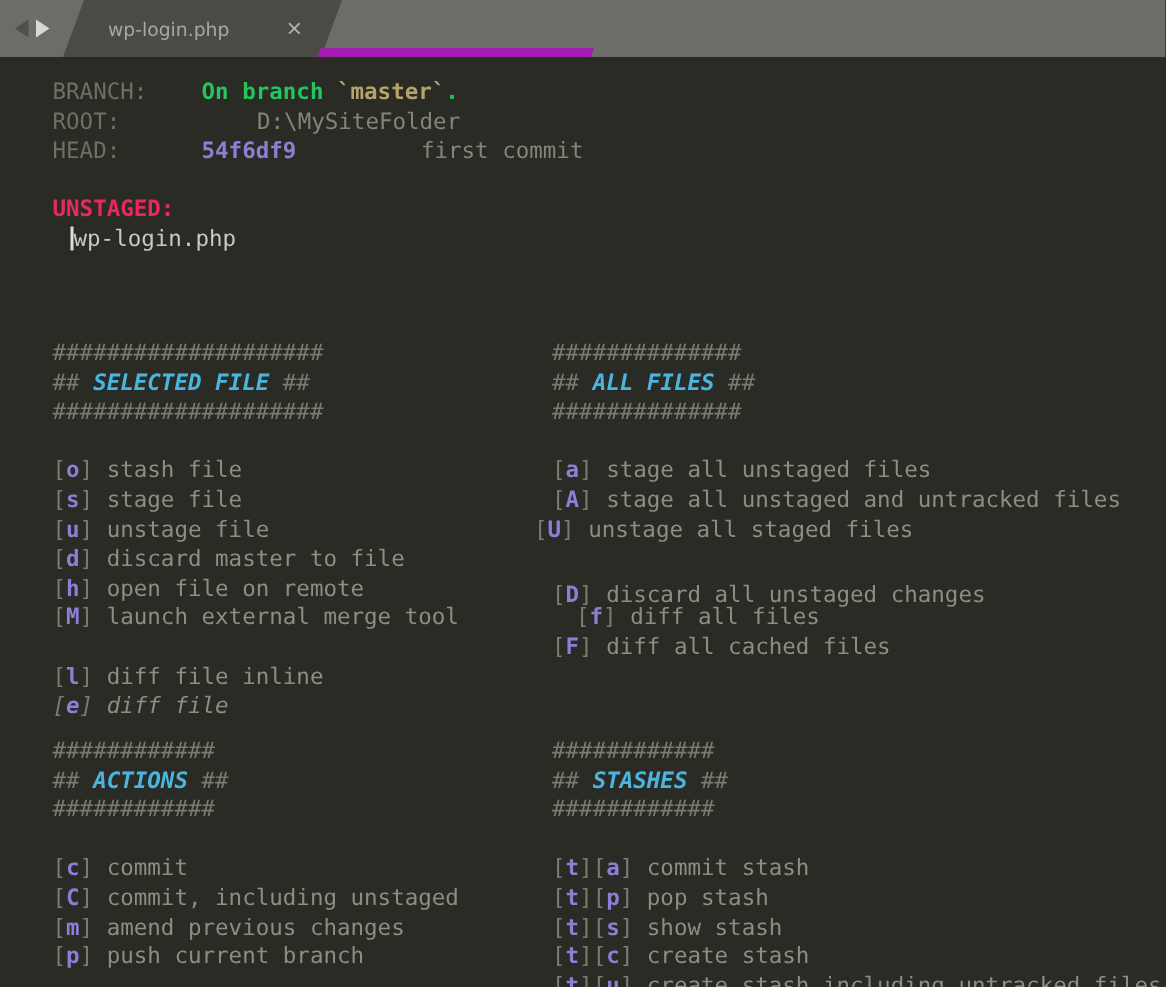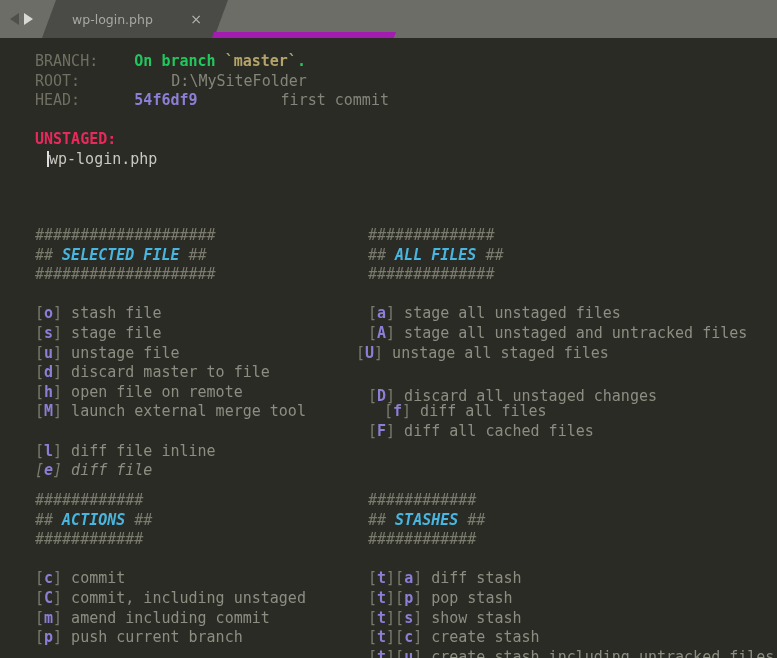--- a/index.html
+++ b/index.html
@@ -153,36 +153,36 @@
       <div class="row" style="left: 35px; top: 325.2px;"><span class="brk">[</span><span class="key">d</span><span class="brk">]</span><span class="desc"> discard master to file</span></div>
       <div class="row" style="left: 35px; top: 344.8px;"><span class="brk">[</span><span class="key">h</span><span class="brk">]</span><span class="desc"> open file on remote</span></div>
       <div class="row" style="left: 35px; top: 364.4px;"><span class="brk">[</span><span class="key">M</span><span class="brk">]</span><span class="desc"> launch external merge tool</span></div>
       <div class="row" style="left: 35px; top: 403.6px;"><span class="brk">[</span><span class="key">l</span><span class="brk">]</span><span class="desc"> diff file inline</span></div>
       <div class="row" style="left: 35px; top: 423.2px; font-style: italic;"><span class="brk">[</span><span class="key">e</span><span class="brk">]</span><span class="desc"> diff file</span></div>
       <div class="row" style="left: 35px; top: 453px;"><span class="hashes">############</span></div>
       <div class="row" style="left: 35px; top: 472.6px;"><span class="hashes">## </span><span class="sect">ACTIONS</span><span class="hashes"> ##</span></div>
       <div class="row" style="left: 35px; top: 492.2px;"><span class="hashes">############</span></div>
       <div class="row" style="left: 35px; top: 531.4px;"><span class="brk">[</span><span class="key">c</span><span class="brk">]</span><span class="desc"> commit</span></div>
       <div class="row" style="left: 35px; top: 551px;"><span class="brk">[</span><span class="key">C</span><span class="brk">]</span><span class="desc"> commit, including unstaged</span></div>
-      <div class="row" style="left: 35px; top: 570.6px;"><span class="brk">[</span><span class="key">m</span><span class="brk">]</span><span class="desc"> amend including commit</span></div>
+      <div class="row" style="left: 35px; top: 570.6px;"><span class="brk">[</span><span class="key">m</span><span class="brk">]</span><span class="desc"> amend previous changes</span></div>
       <div class="row" style="left: 35px; top: 590.2px;"><span class="brk">[</span><span class="key">p</span><span class="brk">]</span><span class="desc"> push current branch</span></div>
     </div>
   <div id="col-right">
       <div class="row" style="left: 368px; top: 188px;"><span class="hashes">##############</span></div>
       <div class="row" style="left: 368px; top: 207.6px;"><span class="hashes">## </span><span class="sect">ALL FILES</span><span class="hashes"> ##</span></div>
       <div class="row" style="left: 368px; top: 227.2px;"><span class="hashes">##############</span></div>
       <div class="row" style="left: 368px; top: 266.4px;"><span class="brk">[</span><span class="key">a</span><span class="brk">]</span><span class="desc"> stage all unstaged files</span></div>
       <div class="row" style="left: 368px; top: 286px; text-align: center;"><span class="brk">[</span><span class="key">A</span><span class="brk">]</span><span class="desc"> stage all unstaged and untracked files</span></div>
       <div class="row" style="left: 356px; top: 305.6px;"><span class="brk">[</span><span class="key">U</span><span class="brk">]</span><span class="desc"> unstage all staged files</span></div>
       <div class="row" style="left: 368px; top: 325.2px; margin-top: 24px;"><span class="brk">[</span><span class="key">D</span><span class="brk">]</span><span class="desc"> discard all unstaged changes</span></div>
       <div class="row" style="left: 384px; top: 364.4px;"><span class="brk">[</span><span class="key">f</span><span class="brk">]</span><span class="desc"> diff all files</span></div>
       <div class="row" style="left: 368px; top: 384px;"><span class="brk">[</span><span class="key">F</span><span class="brk">]</span><span class="desc"> diff all cached files</span></div>
       <div class="row" style="left: 368px; top: 453px;"><span class="hashes">############</span></div>
       <div class="row" style="left: 368px; top: 472.6px;"><span class="hashes">## </span><span class="sect">STASHES</span><span class="hashes"> ##</span></div>
       <div class="row" style="left: 368px; top: 492.2px;"><span class="hashes">############</span></div>
-      <div class="row" style="left: 368px; top: 531.4px;"><span class="brk">[</span><span class="key">t</span><span class="brk">]</span><span class="brk">[</span><span class="key">a</span><span class="brk">]</span><span class="desc"> diff stash</span></div>
+      <div class="row" style="left: 368px; top: 531.4px;"><span class="brk">[</span><span class="key">t</span><span class="brk">]</span><span class="brk">[</span><span class="key">a</span><span class="brk">]</span><span class="desc"> commit stash</span></div>
       <div class="row" style="left: 368px; top: 551px;"><span class="brk">[</span><span class="key">t</span><span class="brk">]</span><span class="brk">[</span><span class="key">p</span><span class="brk">]</span><span class="desc"> pop stash</span></div>
       <div class="row" style="left: 368px; top: 570.6px;"><span class="brk">[</span><span class="key">t</span><span class="brk">]</span><span class="brk">[</span><span class="key">s</span><span class="brk">]</span><span class="desc"> show stash</span></div>
       <div class="row" style="left: 368px; top: 590.2px;"><span class="brk">[</span><span class="key">t</span><span class="brk">]</span><span class="brk">[</span><span class="key">c</span><span class="brk">]</span><span class="desc"> create stash</span></div>
       <div class="row" style="left: 368px; top: 609.8px;"><span class="brk">[</span><span class="key">t</span><span class="brk">]</span><span class="brk">[</span><span class="key">u</span><span class="brk">]</span><span class="desc"> create stash including untracked files</span></div>
     </div>
 
 </div>
 
 </body></html>

